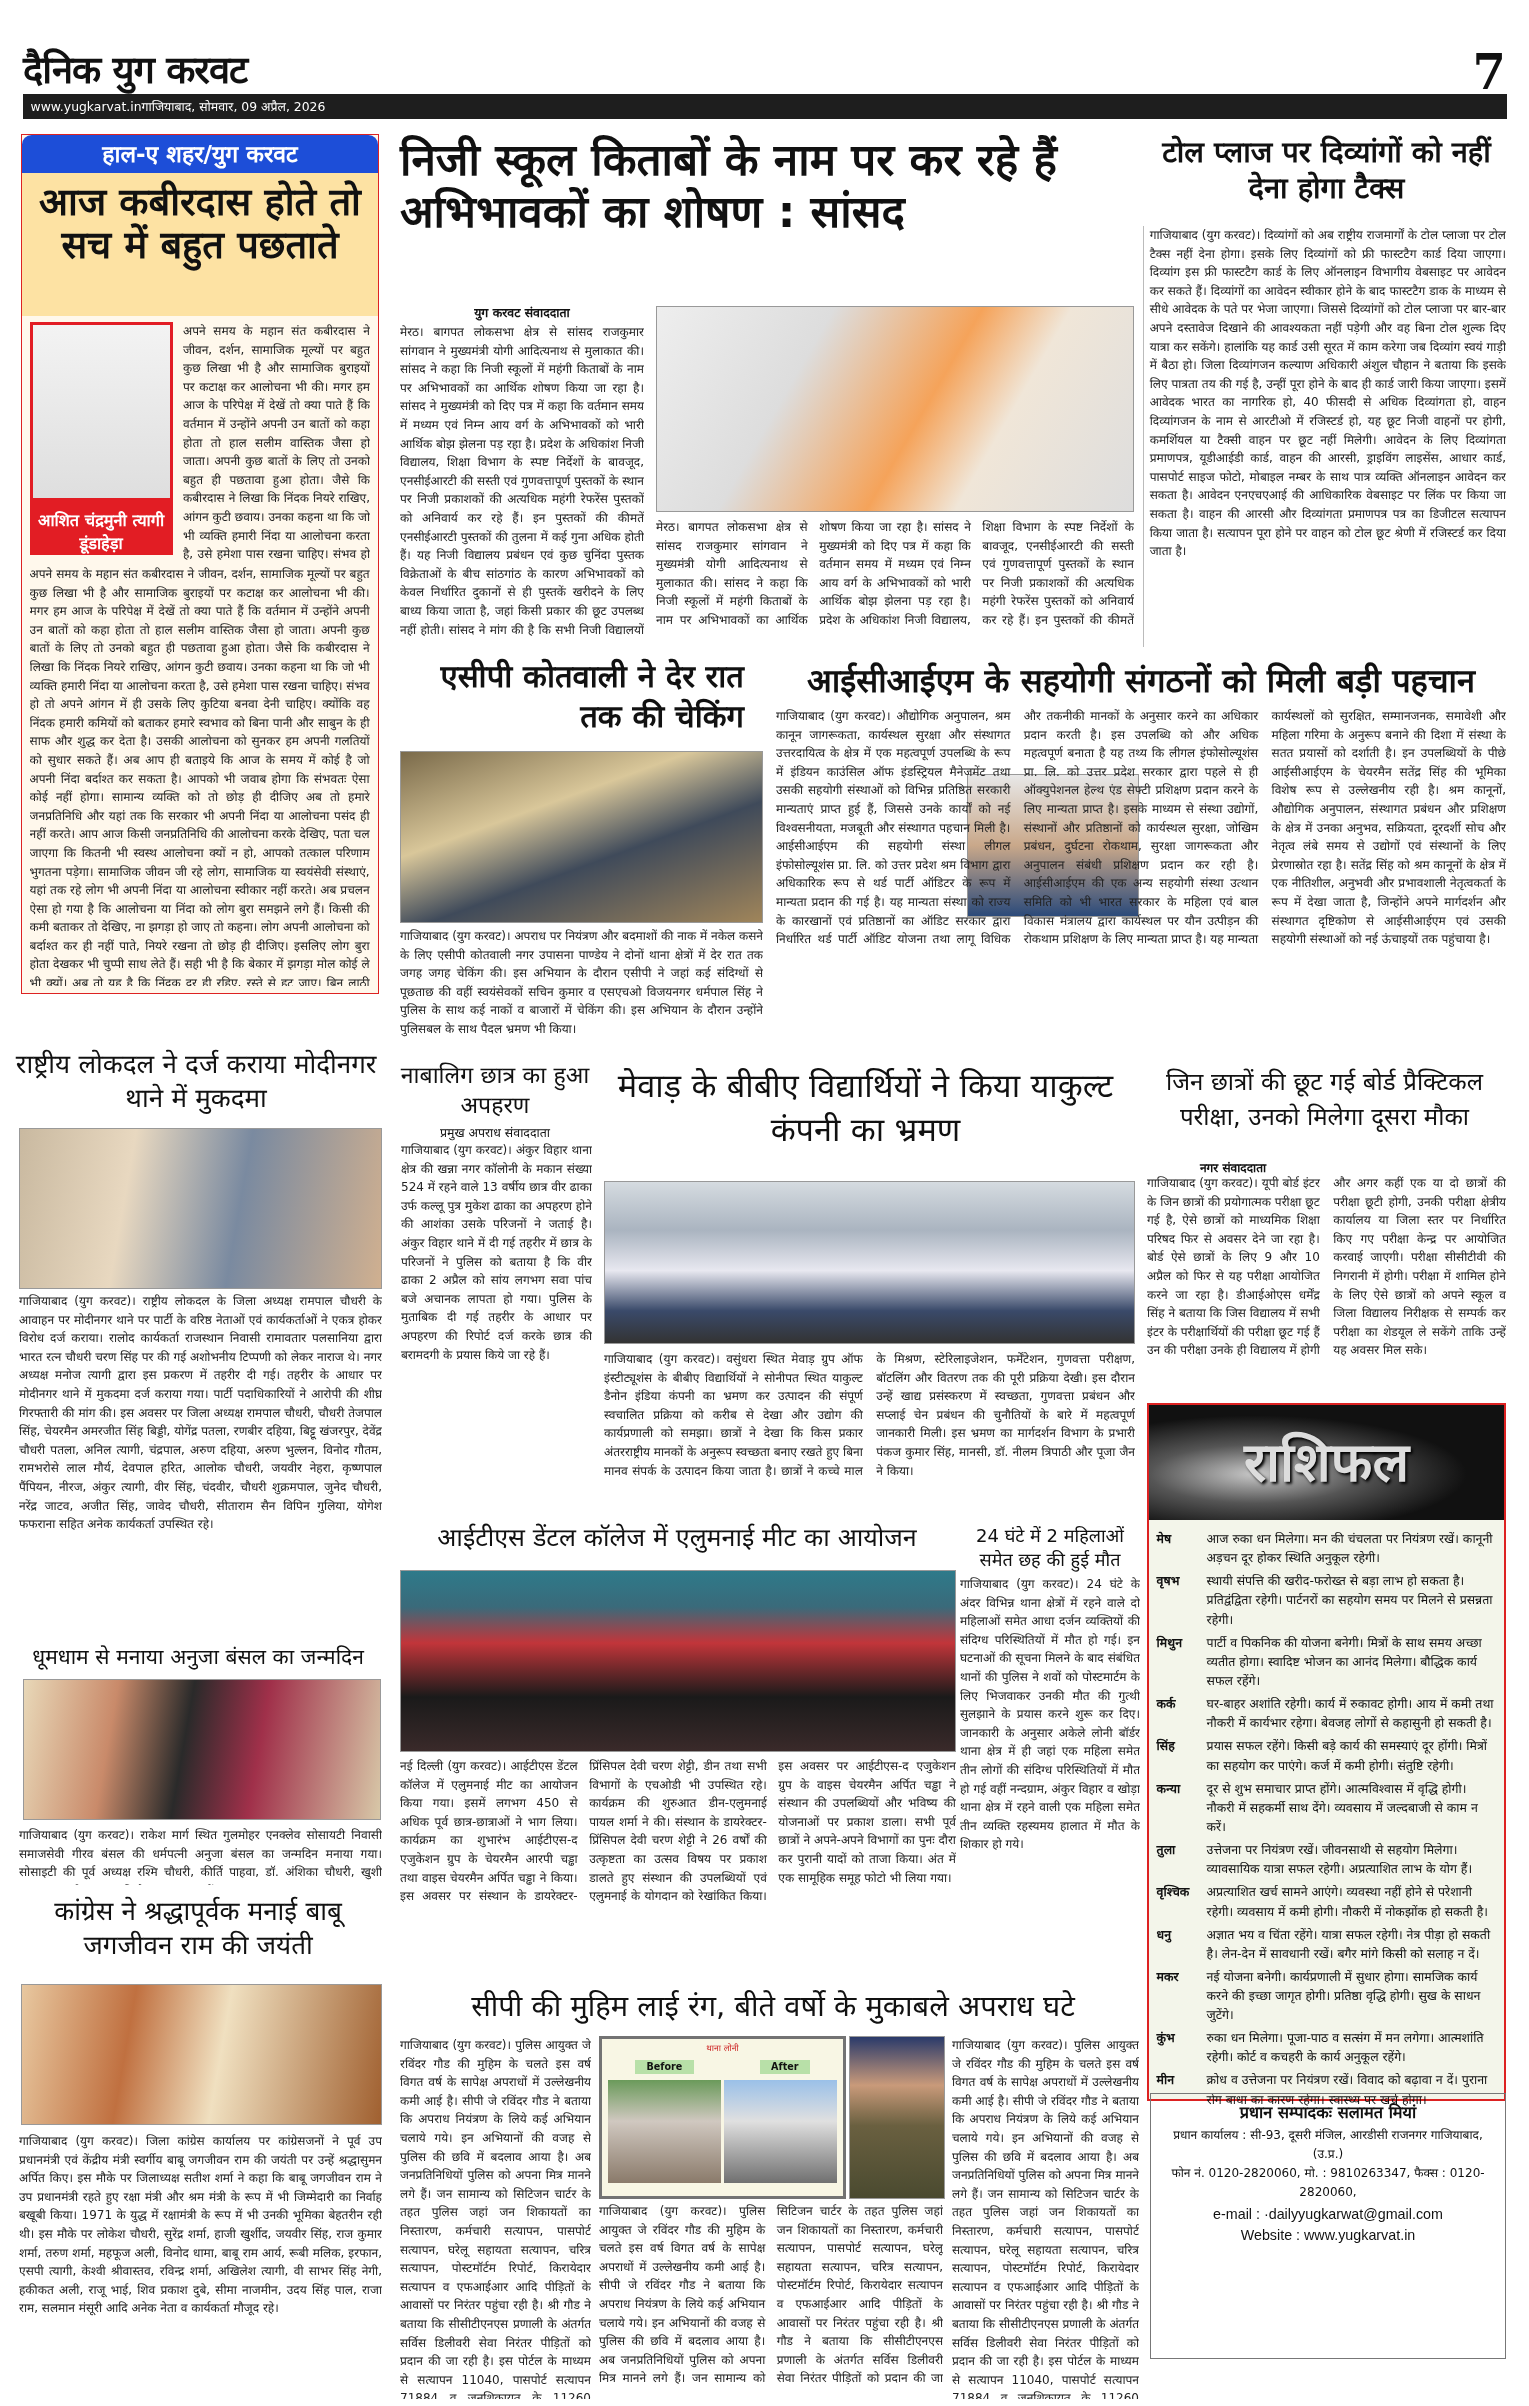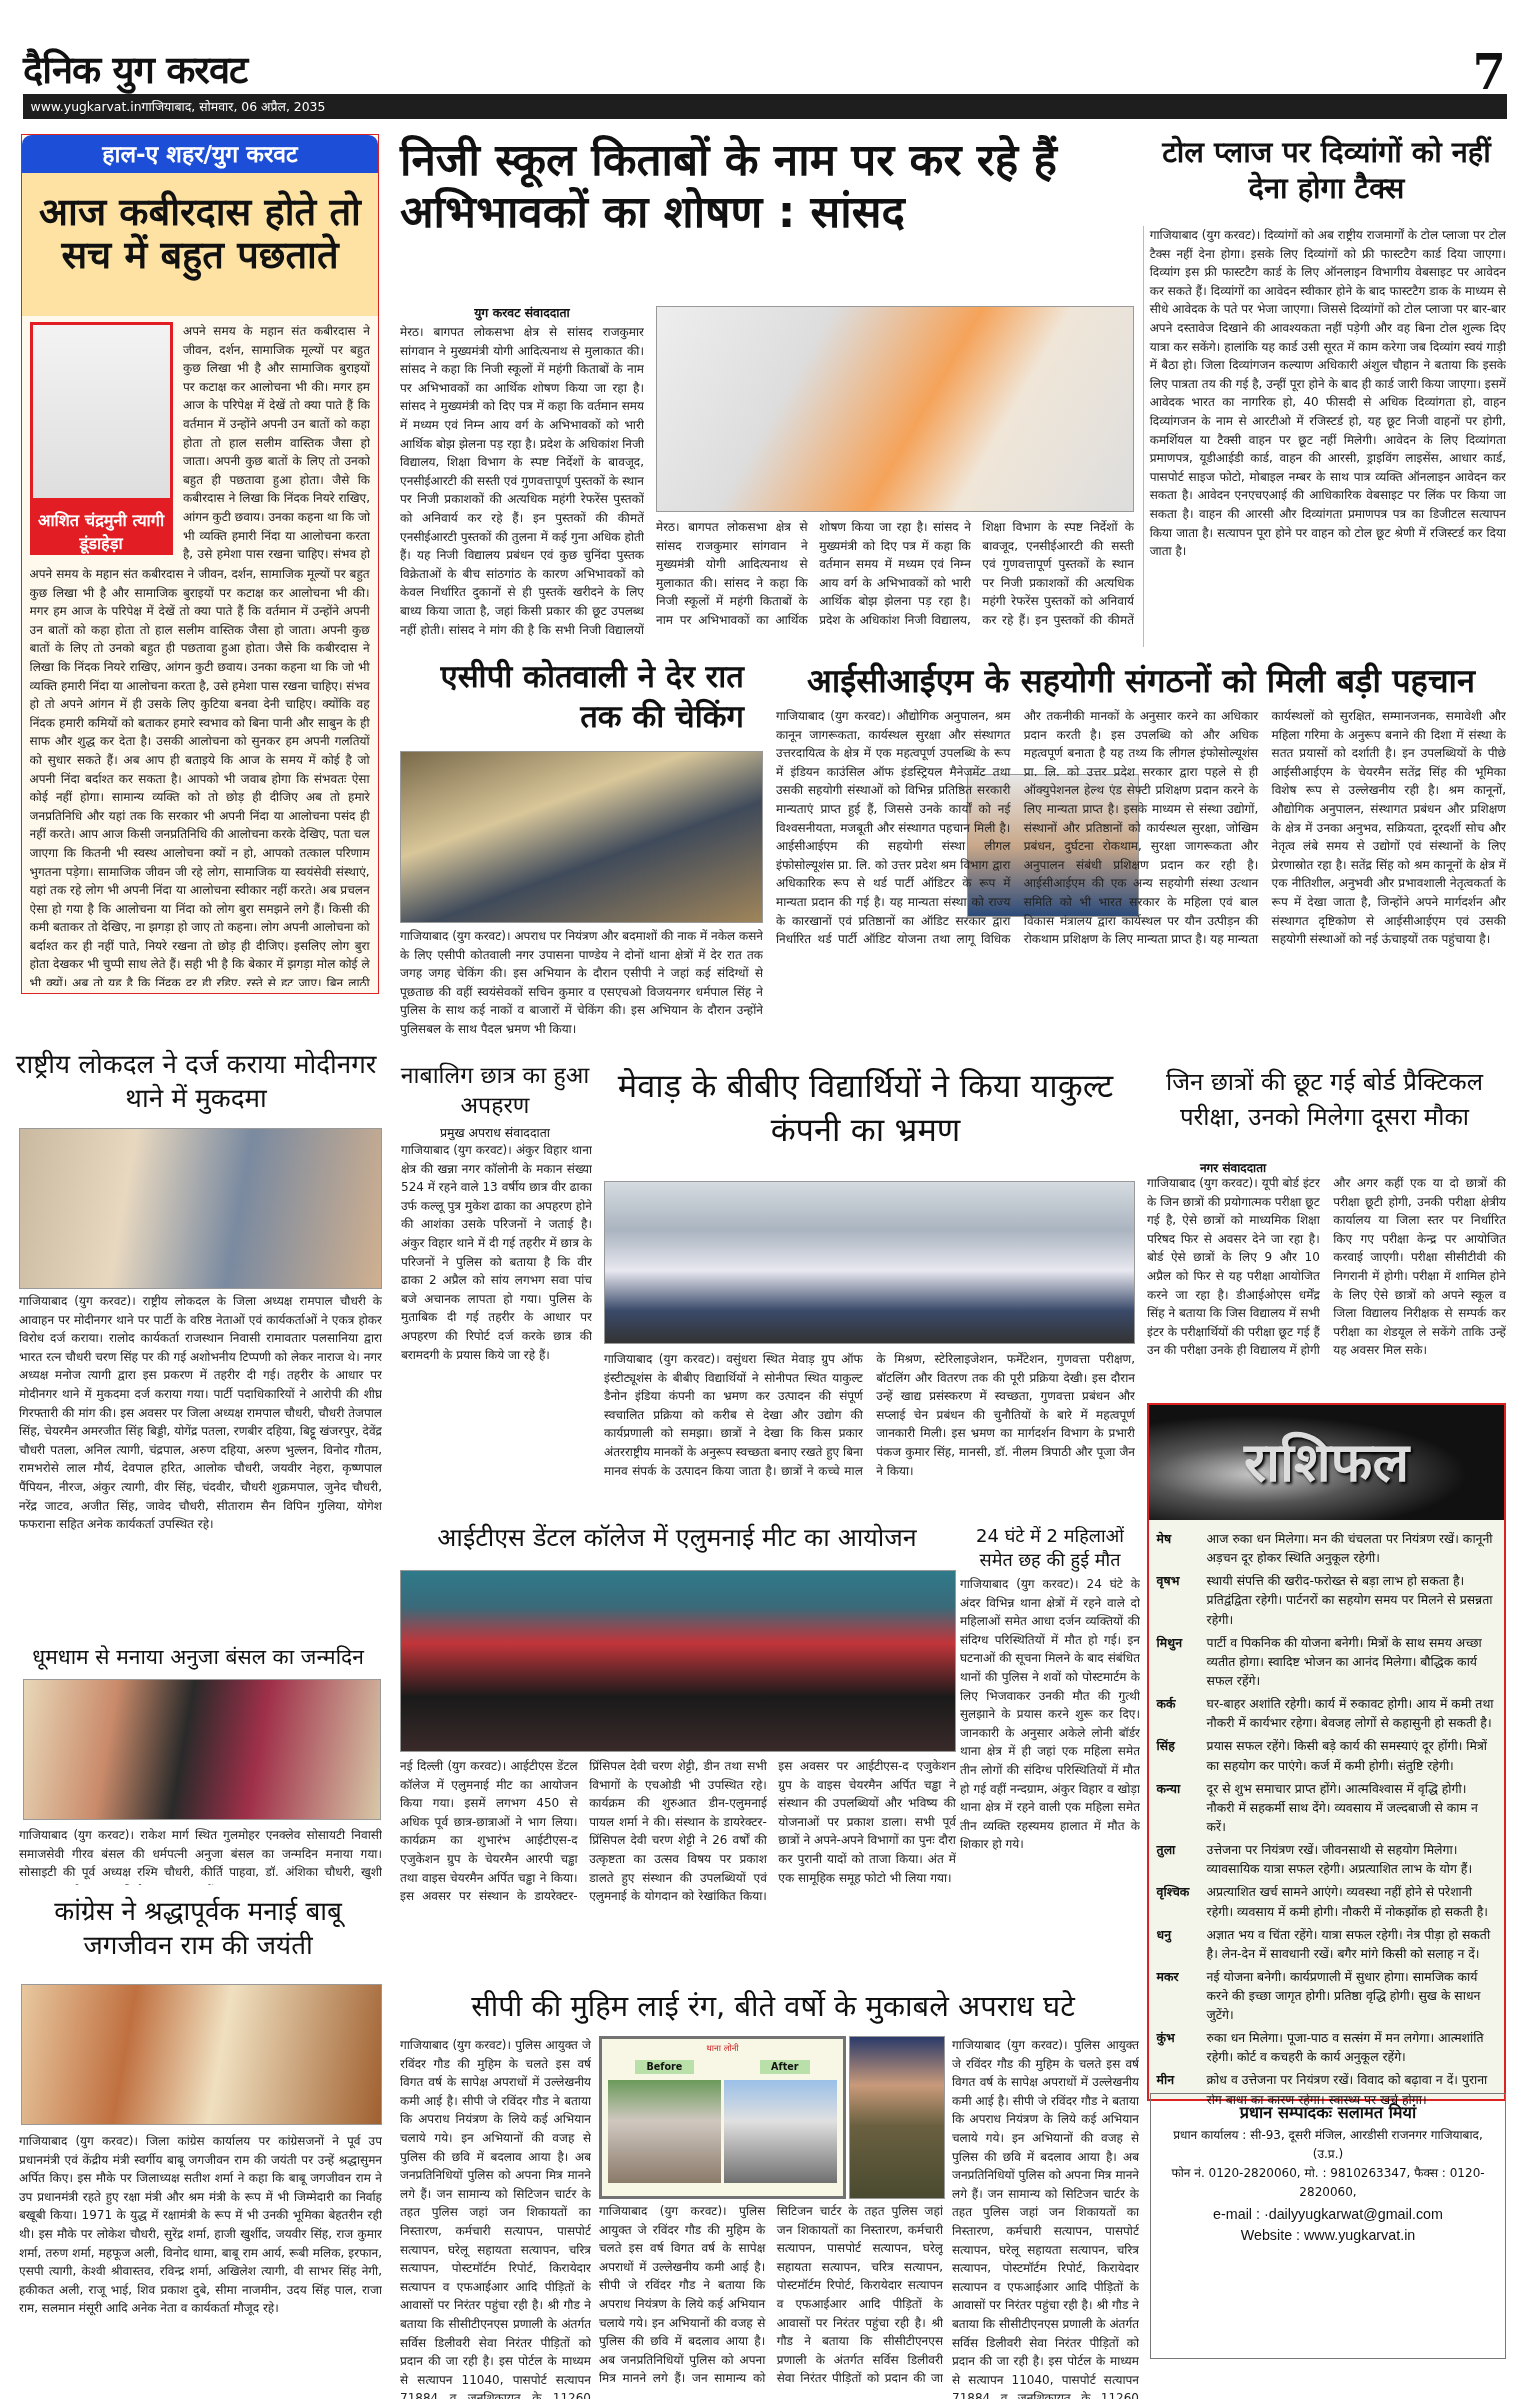--- a/index.html
+++ b/index.html
@@ -7,38 +7,38 @@
 .abs{position:absolute}
 .masthead-title{left:23px;top:42px;font-size:38px;font-weight:bold;letter-spacing:-1px}
 .page-no{right:23px;top:44px;font-size:48px;font-weight:bold;font-family:"DejaVu Serif",serif}
 .bar{left:23px;top:94px;width:1484px;height:25px;background:#1e1e1e;color:#fff;font-size:12.4px;display:flex;justify-content:flex-start;align-items:center;padding:0 7.6px}
 .hl{font-weight:bold;line-height:1.12;color:#111}
 .body{font-size:12px;line-height:1.55;color:#222;text-align:justify}
 .photo{background:linear-gradient(135deg,#6d7d8a,#c9b7a0 40%,#5a6a7a 70%,#a89080);border:1px solid #999}
 .col-rule{border-left:1px solid #bbb}
 .box-kabir{left:21px;top:134px;width:358px;height:860px;border:1.9px solid #d22;background:#fff8ec}
 .kabir-tag{left:0;top:0;width:100%;height:38px;background:#1d4ed8;color:#fff;font-size:23px;font-weight:bold;text-align:center;line-height:38px;border-radius:9.6px 9.6px 0 0}
-.kabir-head{left:0;top:38px;width:100%;height:143px;background:#fde2a3;font-size:38px;text-align:center;padding-top:18px}
+.kabir-head{left:0;top:38px;width:100%;height:143px;background:#fde2a3;font-size:38px;text-align:center;padding-top:8px}
 .author-photo{left:7.6px;top:187px;width:143px;height:191px;background:linear-gradient(180deg,#f3f3f3,#ddd);border:3.8px solid #e21d24}
 .author-name{left:7.6px;top:363px;width:143px;height:57px;background:#e21d24;color:#fff;font-size:16.3px;font-weight:bold;text-align:center;padding-top:12px;line-height:1.4}
 .rashifal{left:1147px;top:1403px;width:359px;height:698px;border:2.9px solid #d22;background:#f3f5ea}
 .rashi-banner{left:0;top:0;width:100%;height:115px;background:radial-gradient(ellipse at 30% 60%,#c8c8c8 0,#555 30%,#111 60%);color:#ddd;font-size:54px;font-weight:bold;text-align:center;line-height:115px;font-family:"DejaVu Serif",serif;text-shadow:1.9px 1.9px 2.9px #000}
 .rashi-row{display:flex;font-size:12.4px;line-height:1.55;margin-bottom:3.8px;padding:0 7.6px}
 .rashi-name{width:50px;flex-shrink:0;font-weight:bold}
 .imprint{left:1150px;top:2093px;width:356px;height:266px;border:1.9px solid #777;text-align:center;padding:5.7px}
 .imprint p{font-size:13px;line-height:1.9;font-weight:bold}
 </style>
 </head>
 <body>
 
 <div class="abs masthead-title">दैनिक युग करवट</div>
 <div class="abs page-no">7</div>
 <div class="abs bar">
   <span>www.yugkarvat.in</span>
-  <span>गाजियाबाद, सोमवार, 06 अप्रैल, 2035</span>
+  <span>गाजियाबाद, सोमवार, 09 अप्रैल, 2026</span>
 </div>
 
 <div class="abs box-kabir">
   <div class="abs kabir-tag">हाल-ए शहर/युग करवट</div>
   <div class="abs kabir-head hl">आज कबीरदास होते तो सच में बहुत पछताते</div>
   <div class="abs author-photo"></div>
   <div class="abs author-name">आशित चंद्रमुनी त्यागी डूंडाहेड़ा</div>
   <div class="abs body" style="left:161px;top:187px;width:187px;height:239px;overflow:hidden;font-size:12px">अपने समय के महान संत कबीरदास ने जीवन, दर्शन, सामाजिक मूल्यों पर बहुत कुछ लिखा भी है और सामाजिक बुराइयों पर कटाक्ष कर आलोचना भी की। मगर हम आज के परिपेक्ष में देखें तो क्या पाते हैं कि वर्तमान में उन्होंने अपनी उन बातों को कहा होता तो हाल सलीम वास्तिक जैसा हो जाता। अपनी कुछ बातों के लिए तो उनको बहुत ही पछतावा हुआ होता। जैसे कि कबीरदास ने लिखा कि निंदक नियरे राखिए, आंगन कुटी छवाय। उनका कहना था कि जो भी व्यक्ति हमारी निंदा या आलोचना करता है, उसे हमेशा पास रखना चाहिए। संभव हो तो अपने आंगन में ही उसके लिए कुटिया बनवा देनी चाहिए। क्योंकि वह निंदक हमारी कमियों को बताकर हमारे स्वभाव को बिना पानी और साबुन के ही साफ और शुद्ध कर देता है। उसकी आलोचना को सुनकर हम अपनी गलतियों को सुधार सकते हैं। अब आप ही बताइये कि आज के समय में कोई है जो अपनी निंदा बर्दाश्त कर सकता है। आपको भी जवाब होगा कि संभवतः ऐसा कोई नहीं होगा। सामान्य व्यक्ति को तो छोड़ ही दीजिए अब तो हमारे जनप्रतिनिधि और यहां तक कि सरकार भी अपनी निंदा या आलोचना पसंद ही नहीं करते। आप आज किसी जनप्रतिनिधि की आलोचना करके देखिए, पता चल जाएगा कि कितनी भी स्वस्थ आलोचना क्यों न हो, आपको तत्काल परिणाम भुगतना पड़ेगा। सामाजिक जीवन जी रहे लोग, सामाजिक या स्वयंसेवी संस्थाएं, यहां तक रहे लोग भी अपनी निंदा या आलोचना स्वीकार नहीं करते। अब प्रचलन ऐसा हो गया है कि आलोचना या निंदा को लोग बुरा समझने लगे हैं। किसी की कमी बताकर तो देखिए, ना झगड़ा हो जाए तो कहना। लोग अपनी आलोचना को बर्दाश्त कर ही नहीं पाते, नियरे रखना तो छोड़ ही दीजिए। इसलिए लोग बुरा होता देखकर भी चुप्पी साध लेते हैं। सही भी है कि बेकार में झगड़ा मोल कोई ले भी क्यों। अब तो यह है कि निंदक दूर ही रहिए, रस्ते से हट जाए। बिन लाठी बिन तेल के धुलाई दे बनाय। तो भाइयों अच्छा हुआ कि कबीरदास और गालिब जैसे लोग हमारे दौर में पैदा नहीं हुए।</div>
   <div class="abs body" style="left:7.6px;top:430px;width:340px;height:421px;overflow:hidden;font-size:12px">अपने समय के महान संत कबीरदास ने जीवन, दर्शन, सामाजिक मूल्यों पर बहुत कुछ लिखा भी है और सामाजिक बुराइयों पर कटाक्ष कर आलोचना भी की। मगर हम आज के परिपेक्ष में देखें तो क्या पाते हैं कि वर्तमान में उन्होंने अपनी उन बातों को कहा होता तो हाल सलीम वास्तिक जैसा हो जाता। अपनी कुछ बातों के लिए तो उनको बहुत ही पछतावा हुआ होता। जैसे कि कबीरदास ने लिखा कि निंदक नियरे राखिए, आंगन कुटी छवाय। उनका कहना था कि जो भी व्यक्ति हमारी निंदा या आलोचना करता है, उसे हमेशा पास रखना चाहिए। संभव हो तो अपने आंगन में ही उसके लिए कुटिया बनवा देनी चाहिए। क्योंकि वह निंदक हमारी कमियों को बताकर हमारे स्वभाव को बिना पानी और साबुन के ही साफ और शुद्ध कर देता है। उसकी आलोचना को सुनकर हम अपनी गलतियों को सुधार सकते हैं। अब आप ही बताइये कि आज के समय में कोई है जो अपनी निंदा बर्दाश्त कर सकता है। आपको भी जवाब होगा कि संभवतः ऐसा कोई नहीं होगा। सामान्य व्यक्ति को तो छोड़ ही दीजिए अब तो हमारे जनप्रतिनिधि और यहां तक कि सरकार भी अपनी निंदा या आलोचना पसंद ही नहीं करते। आप आज किसी जनप्रतिनिधि की आलोचना करके देखिए, पता चल जाएगा कि कितनी भी स्वस्थ आलोचना क्यों न हो, आपको तत्काल परिणाम भुगतना पड़ेगा। सामाजिक जीवन जी रहे लोग, सामाजिक या स्वयंसेवी संस्थाएं, यहां तक रहे लोग भी अपनी निंदा या आलोचना स्वीकार नहीं करते। अब प्रचलन ऐसा हो गया है कि आलोचना या निंदा को लोग बुरा समझने लगे हैं। किसी की कमी बताकर तो देखिए, ना झगड़ा हो जाए तो कहना। लोग अपनी आलोचना को बर्दाश्त कर ही नहीं पाते, नियरे रखना तो छोड़ ही दीजिए। इसलिए लोग बुरा होता देखकर भी चुप्पी साध लेते हैं। सही भी है कि बेकार में झगड़ा मोल कोई ले भी क्यों। अब तो यह है कि निंदक दूर ही रहिए, रस्ते से हट जाए। बिन लाठी बिन तेल के धुलाई दे बनाय। तो भाइयों अच्छा हुआ कि कबीरदास और गालिब जैसे लोग हमारे दौर में पैदा नहीं हुए।</div>
 </div>

